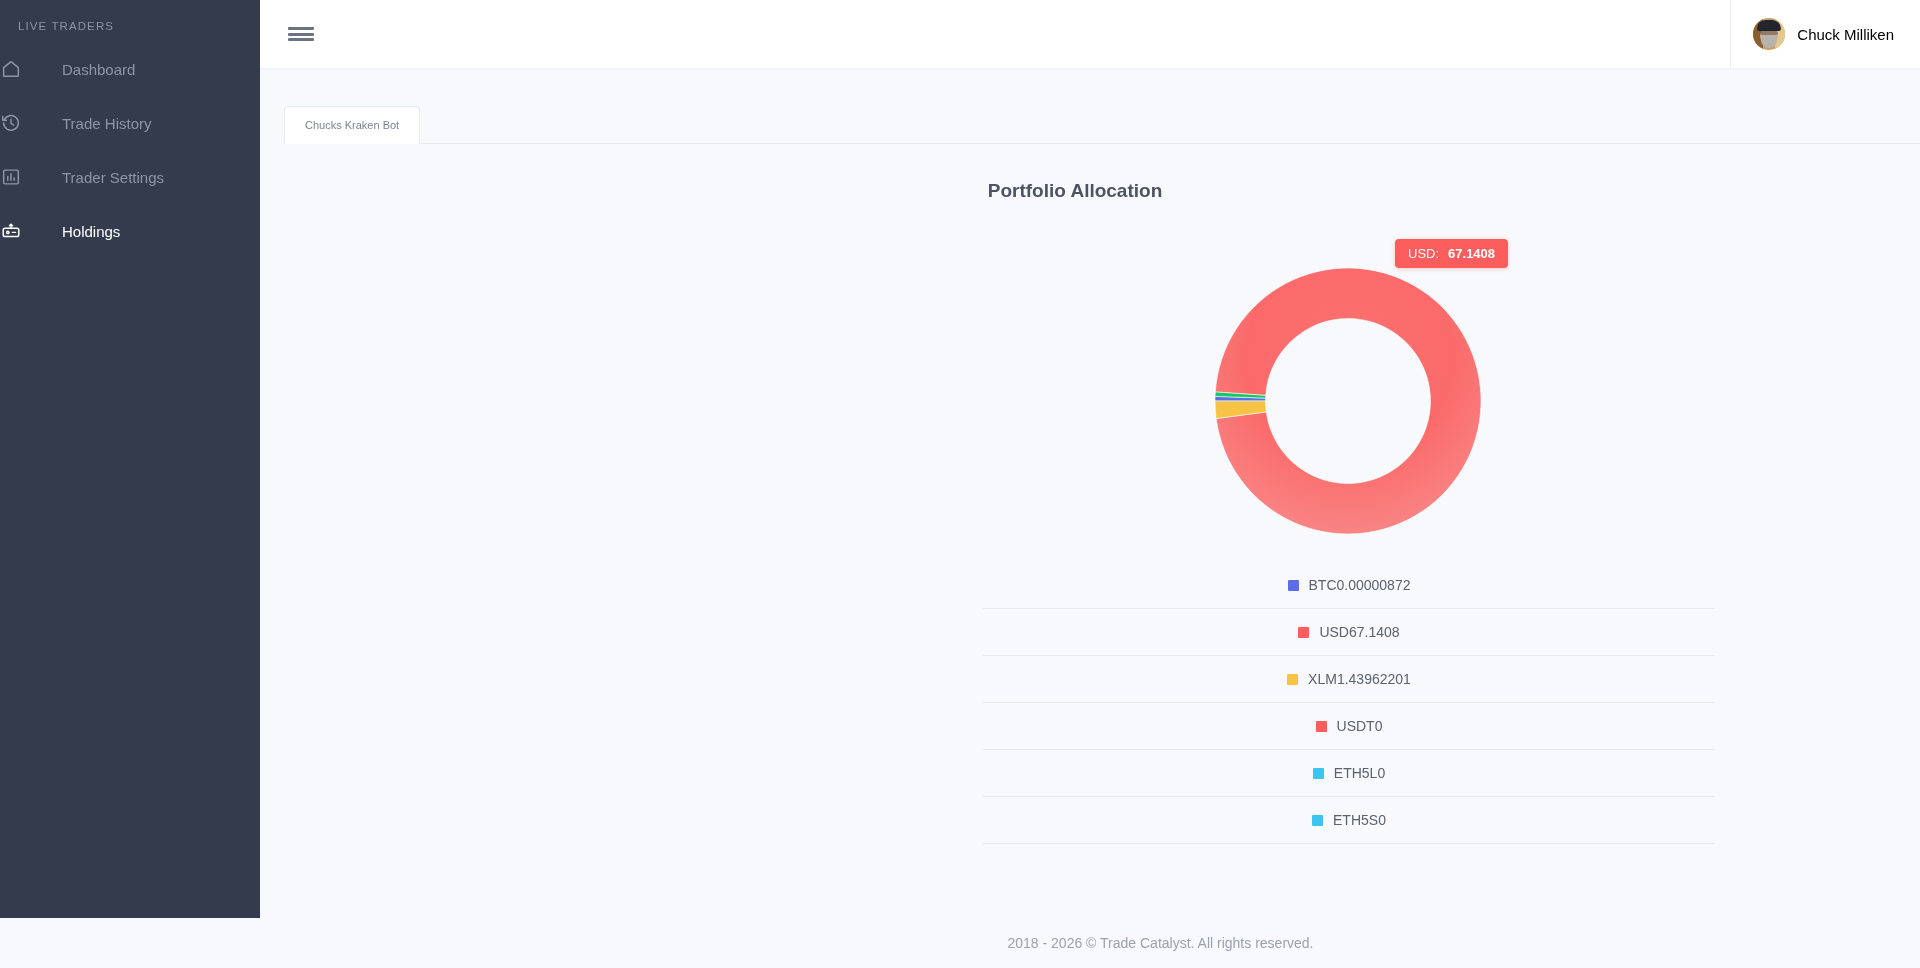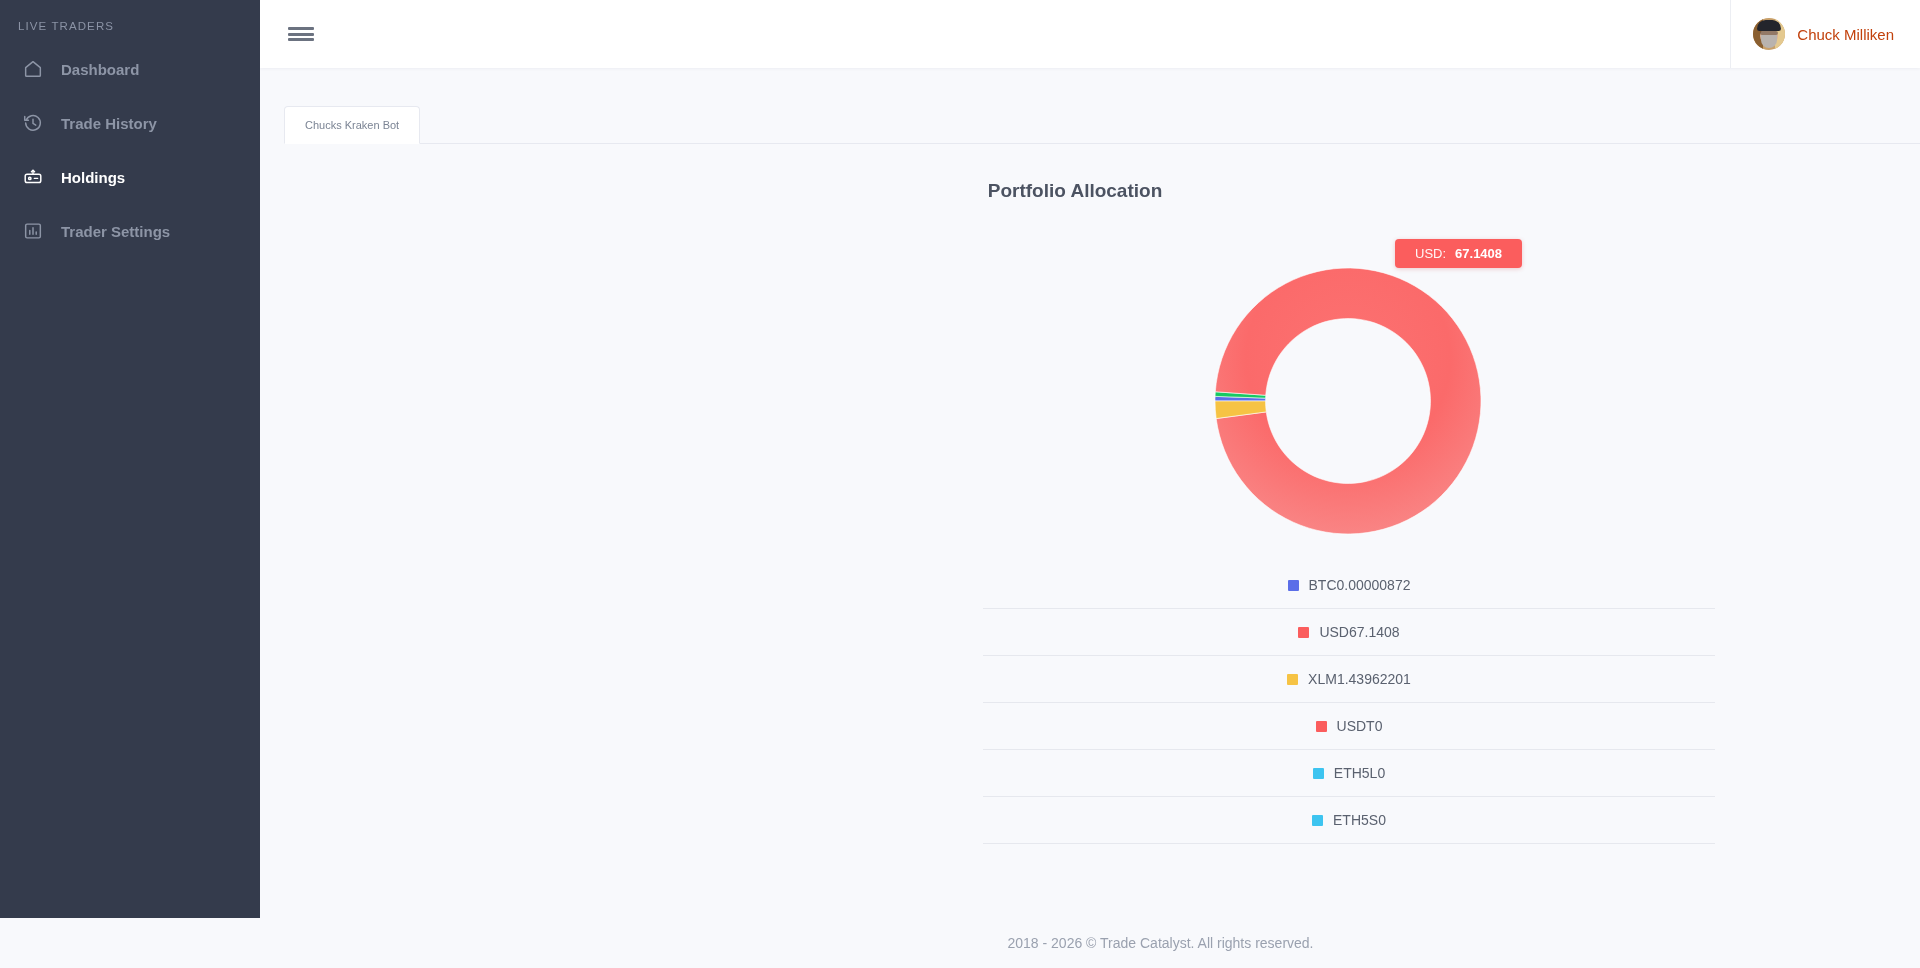--- a/index.html
+++ b/index.html
@@ -40,24 +40,24 @@
     text-shadow: 0 0 2px rgba(25,201,236,.5);
     white-space: nowrap;
   }
   .section-label {
     margin: 20px 0 10px 18px;
     font-size: 11.5px; letter-spacing: 1.1px;
     color: #8b93a5; text-transform: uppercase;
   }
   .nav { margin-top: 4px; }
   .nav-item {
-    display: flex; align-items: center; gap: 17px;
-    height: 54px; padding-left: 22px;
+    display: flex; align-items: center; gap: 40px;
+    height: 54px; 
     color: #8d95a6; font-size: 15px;
-    cursor: pointer; text-decoration: none; font-weight: bold;
+    cursor: pointer; text-decoration: none;
   }
   .nav-item .nav-icon { width: 22px; height: 22px; flex: 0 0 22px; display:block; }
   .nav-item .nav-icon svg { width: 22px; height: 22px; display: block; stroke: #8d95a6; fill: none; stroke-width: 1.6; }
   .nav-item.active { color: #ffffff; }
   .nav-item.active .nav-icon svg { stroke: #ffffff; }
 
   
   .main {
     flex: 1 1 auto; display: flex; flex-direction: column;
     min-width: 0; position: relative; background: #f8f9fc;
@@ -83,21 +83,21 @@
     width: 32px; height: 32px; border-radius: 50%;
     overflow: hidden; flex: 0 0 32px;
     background: #c8a06a; position: relative;
   }
   .avatar .hat { position:absolute; left:4px; top:2px; width:24px; height:11px; background:#23252c; border-radius: 11px 11px 3px 3px; }
   .avatar .face { position:absolute; left:7px; top:9px; width:18px; height:18px; border-radius:50%; background:#d9b196; }
   .avatar .beard { position:absolute; left:8px; top:17px; width:16px; height:13px; border-radius:0 0 9px 9px; background:#b9b3ae; }
   .avatar .glasses { position:absolute; left:7px; top:13px; width:18px; height:4px; background:#5a4a40; opacity:.55; border-radius:2px;}
   .avatar .bg-l { position:absolute; left:0; top:0; width:10px; height:32px; background:#8a5f30; }
   .avatar .bg-r { position:absolute; right:0; top:0; width:10px; height:32px; background:#e4c98f; }
-  .user-name { font-size: 15px; color: #c2410c; white-space: nowrap; }
+  .user-name { font-size: 15px; color: #000000; white-space: nowrap; }
 
   
   .content {
     flex: 1 1 auto; padding: 0; position: relative;
     overflow: hidden;
   }
   .tabs-row {
     display: flex; align-items: flex-end;
     margin: 38px 0 0 24px;
     border-bottom: 1px solid #e7e9f0;
@@ -121,21 +121,21 @@
   }
 
   .chart-wrap {
     position: relative;
     width: 100%; height: 300px;
     margin-top: 6px;
   }
   .tooltip {
     position: absolute; left: 1135px; top: 31px;
     background: #fb5d5d; color: #ffffff;
-    border-radius: 4px; padding: 7px 20px;
+    border-radius: 4px; padding: 7px 13px;
     font-size: 13px; white-space: nowrap;
     box-shadow: 0 1px 4px rgba(200,60,60,.25);
     display: flex; gap: 9px;
   }
   .tooltip .tt-label { font-weight: normal; opacity: .95; }
   .tooltip .tt-value { font-weight: bold; }
 
   .donut {
     position: absolute; left: 953px; top: 58px;
     width: 270px; height: 270px;
@@ -186,43 +186,43 @@
 
       <a class="nav-item">
         <span class="nav-icon">
           <svg viewBox="0 0 24 24">
             <path d="M4.5 9A8 8 0 1 1 4 12" stroke-linecap="round"></path>
             <path d="M3 5v4h4" stroke-linecap="round" stroke-linejoin="round"></path>
             <path d="M12 8v4.5l3 1.8" stroke-linecap="round"></path>
           </svg>
         </span>
         <span>Trade History</span>
+      </a>
+
+      <a class="nav-item">
+        <span class="nav-icon">
+          <svg viewBox="0 0 24 24">
+            <rect x="4" y="4.5" width="16" height="15" rx="1.5"></rect>
+            <path d="M8.5 15.5v-4M12 15.5V8.5M15.5 15.5v-2.5" stroke-linecap="round"></path>
+          </svg>
+        </span>
+        <span>Trader Settings</span>
       </a>
 
       <a class="nav-item active">
         <span class="nav-icon">
           <svg viewBox="0 0 24 24">
             <rect x="3.5" y="9" width="17" height="9" rx="2"></rect>
             <path d="M12 5v4" stroke-linecap="round"></path>
             <path d="M10.3 6.3 12 4.6l1.7 1.7" stroke-linecap="round" stroke-linejoin="round"></path>
             <circle cx="8.5" cy="13.5" r="1.3"></circle>
             <path d="M13.5 13.5h3.5" stroke-linecap="round"></path>
           </svg>
         </span>
         <span>Holdings</span>
-      </a>
-
-      <a class="nav-item">
-        <span class="nav-icon">
-          <svg viewBox="0 0 24 24">
-            <rect x="4" y="4.5" width="16" height="15" rx="1.5"></rect>
-            <path d="M8.5 15.5v-4M12 15.5V8.5M15.5 15.5v-2.5" stroke-linecap="round"></path>
-          </svg>
-        </span>
-        <span>Trader Settings</span>
       </a>
 
     </nav>
   </aside>
 
   <div class="main">
 
     <header class="topbar">
       <div class="hamburger">
         <span></span>

